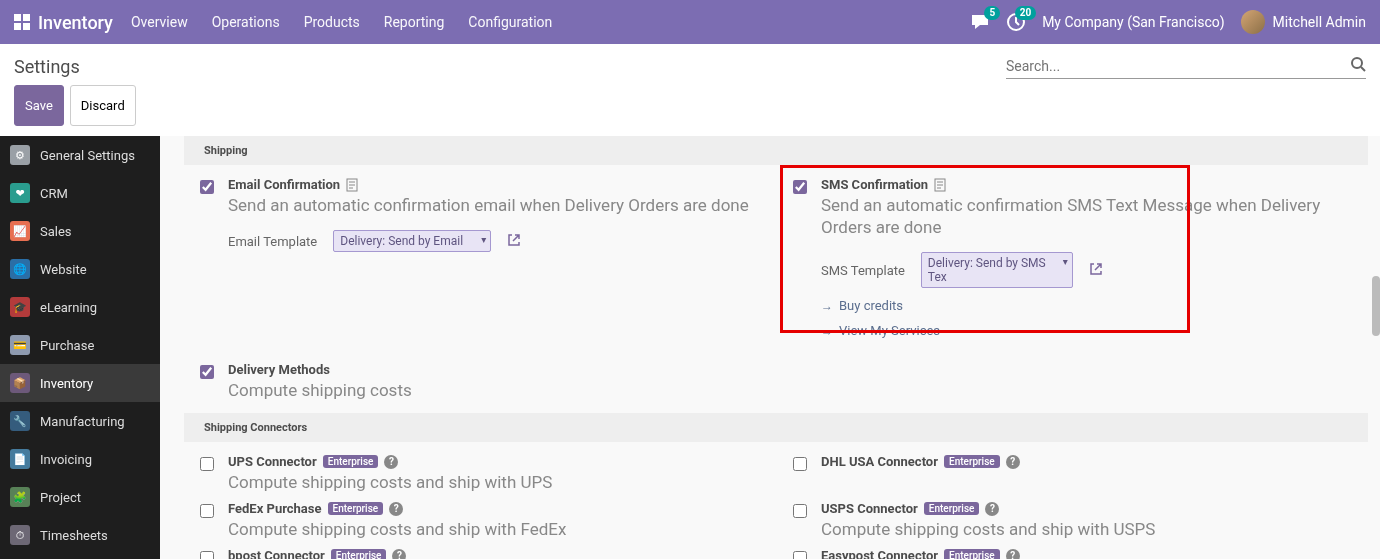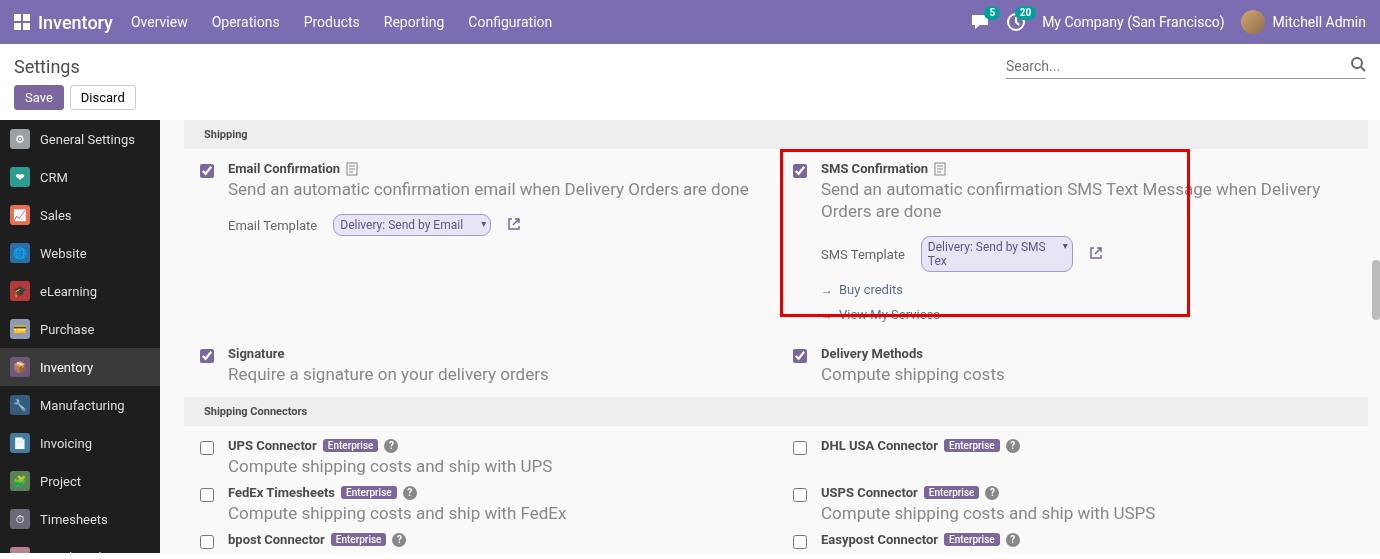--- a/index.html
+++ b/index.html
@@ -23,21 +23,21 @@
 
 .subheader { display: flex; align-items: center; padding: 10px 14px 6px; }
 .subheader .title { font-size: 18px; color: #4c4c4c; }
 .subheader .spacer { flex: 1; }
 .search-wrap { width: 360px; position: relative; }
 .search-wrap input { width: 100%; border: none; border-bottom: 1px solid #999; padding: 4px 24px 4px 0; font-size: 14px; outline: none; }
 .search-icon { position: absolute; right: 0; top: 2px; color: #666; }
 
 
 .actions-row { padding: 0 14px 10px; display: flex; gap: 6px; }
-.btn { font-size: 13px; padding: 4px 10px; border-radius: 3px; cursor: pointer; border: 1px solid #ccc; background: #fff; }
+.btn { font-size: 13px; padding: 12px 10px; border-radius: 3px; cursor: pointer; border: 1px solid #ccc; background: #fff; }
 .btn-primary { background: #7b679d; border-color: #7b679d; color: #fff; }
 
 
 .main { display: flex; height: calc(559px - 44px - 44px - 38px); }
 .sidebar { width: 160px; background: #1e1e1e; overflow-y: auto; }
 .sidebar-item { display: flex; align-items: center; gap: 10px; padding: 9px 10px; color: #ddd; font-size: 13px; cursor: pointer; }
 .sidebar-item.active { background: #3a3a3a; color: #fff; }
 .sb-icon { width: 20px; height: 20px; border-radius: 3px; display: flex; align-items: center; justify-content: center; font-size: 11px; color: #fff; }
 
 .content { flex: 1; overflow-y: auto; background: #f9f9f9; position: relative; padding-right: 10px; }
@@ -48,21 +48,21 @@
 .setting-col { flex: 1; display: flex; align-items: flex-start; gap: 14px; padding: 0 16px; position: relative; min-width: 0; }
 .setting-col + .setting-col { border-left: none; }
 .chk { margin-top: 3px; width: 14px; height: 14px; flex-shrink: 0; }
 input[type="checkbox"].purple:checked { accent-color: #7b679d; }
 .setting-body { flex: 1; }
 .setting-title { font-weight: bold; font-size: 13px; color: #4c4c4c; display: flex; align-items: center; gap: 6px; }
 .doc-icon { width: 12px; height: 14px; display: inline-block; }
 .doc-icon svg { display: block; }
 .setting-desc { font-size: 17px; color: #888; margin-top: 2px; line-height: 1.3; }
 .setting-field { margin-top: 14px; display: flex; align-items: center; gap: 16px; font-size: 13px; color: #666; }
-.template-select { background: #e8e4f5; border: 1px solid #a598d0; padding: 3px 18px 3px 6px; border-radius: 9px; font-size: 12px; color: #5f5580; position: relative; cursor: pointer; }
+.template-select { background: #e8e4f5; border: 1px solid #a598d0; padding: 3px 18px 3px 6px; border-radius: 2px; font-size: 12px; color: #5f5580; position: relative; cursor: pointer; }
 .template-select::after { content: "▾"; position: absolute; right: 4px; top: 3px; font-size: 10px; }
 .ext-link { color: #7b679d; cursor: pointer; }
 .ext-link svg { width: 14px; height: 14px; }
 .action-link { display: flex; align-items: center; gap: 6px; color: #5b6e8e; font-size: 13px; margin-top: 10px; cursor: pointer; }
 .arrow-right { font-size: 12px; }
 
 .highlight-box { position: absolute; border: 3px solid #e60000; pointer-events: none; }
 
 .ent-badge { background: #7b679d; color: #fff; font-size: 10px; padding: 1px 5px; border-radius: 3px; font-weight: 500; }
 .help-icon { width: 14px; height: 14px; border-radius: 50%; background: #888; color: #fff; font-size: 10px; display: inline-flex; align-items: center; justify-content: center; cursor: pointer; }
@@ -249,34 +249,25 @@
             </div>
           </div>
         </div>
       </div>
 
       <div class="highlight-box" style="left:620px; top:0; width:410px; height:168px;"></div>
     </div>
 
     <div class="settings-row">
 
+
       <div class="setting-col">
         <input type="checkbox" class="chk purple" checked="" style="">
         <div class="setting-body">
           <div class="setting-title">
-              <span>Signature</span>
-            </div>
-          <div class="setting-desc">Require a signature on your delivery orders</div>
-        </div>
-      </div>
-
-      <div class="setting-col">
-        <input type="checkbox" class="chk purple" checked="" style="">
-        <div class="setting-body">
-          <div class="setting-title">
               <span>Delivery Methods</span>
             </div>
           <div class="setting-desc">Compute shipping costs</div>
         </div>
       </div>
     </div>
 
     <div class="section-header">Shipping Connectors</div>
 
     <div class="settings-row" style="padding-bottom:4px;">
@@ -301,21 +292,21 @@
           </div>
         </div>
       </div>
     </div>
 
     <div class="settings-row" style="padding-top:4px; padding-bottom:4px;">
       <div class="setting-col">
         <input type="checkbox" class="chk" style="">
         <div class="setting-body">
           <div class="setting-title">
-            <span>FedEx Timesheets</span>
+            <span>FedEx Purchase</span>
             <span class="ent-badge">Enterprise</span>
             <span class="help-icon">?</span>
           </div>
           <div class="setting-desc">Compute shipping costs and ship with FedEx</div>
         </div>
       </div>
       <div class="setting-col">
         <input type="checkbox" class="chk" style="">
         <div class="setting-body">
           <div class="setting-title">

